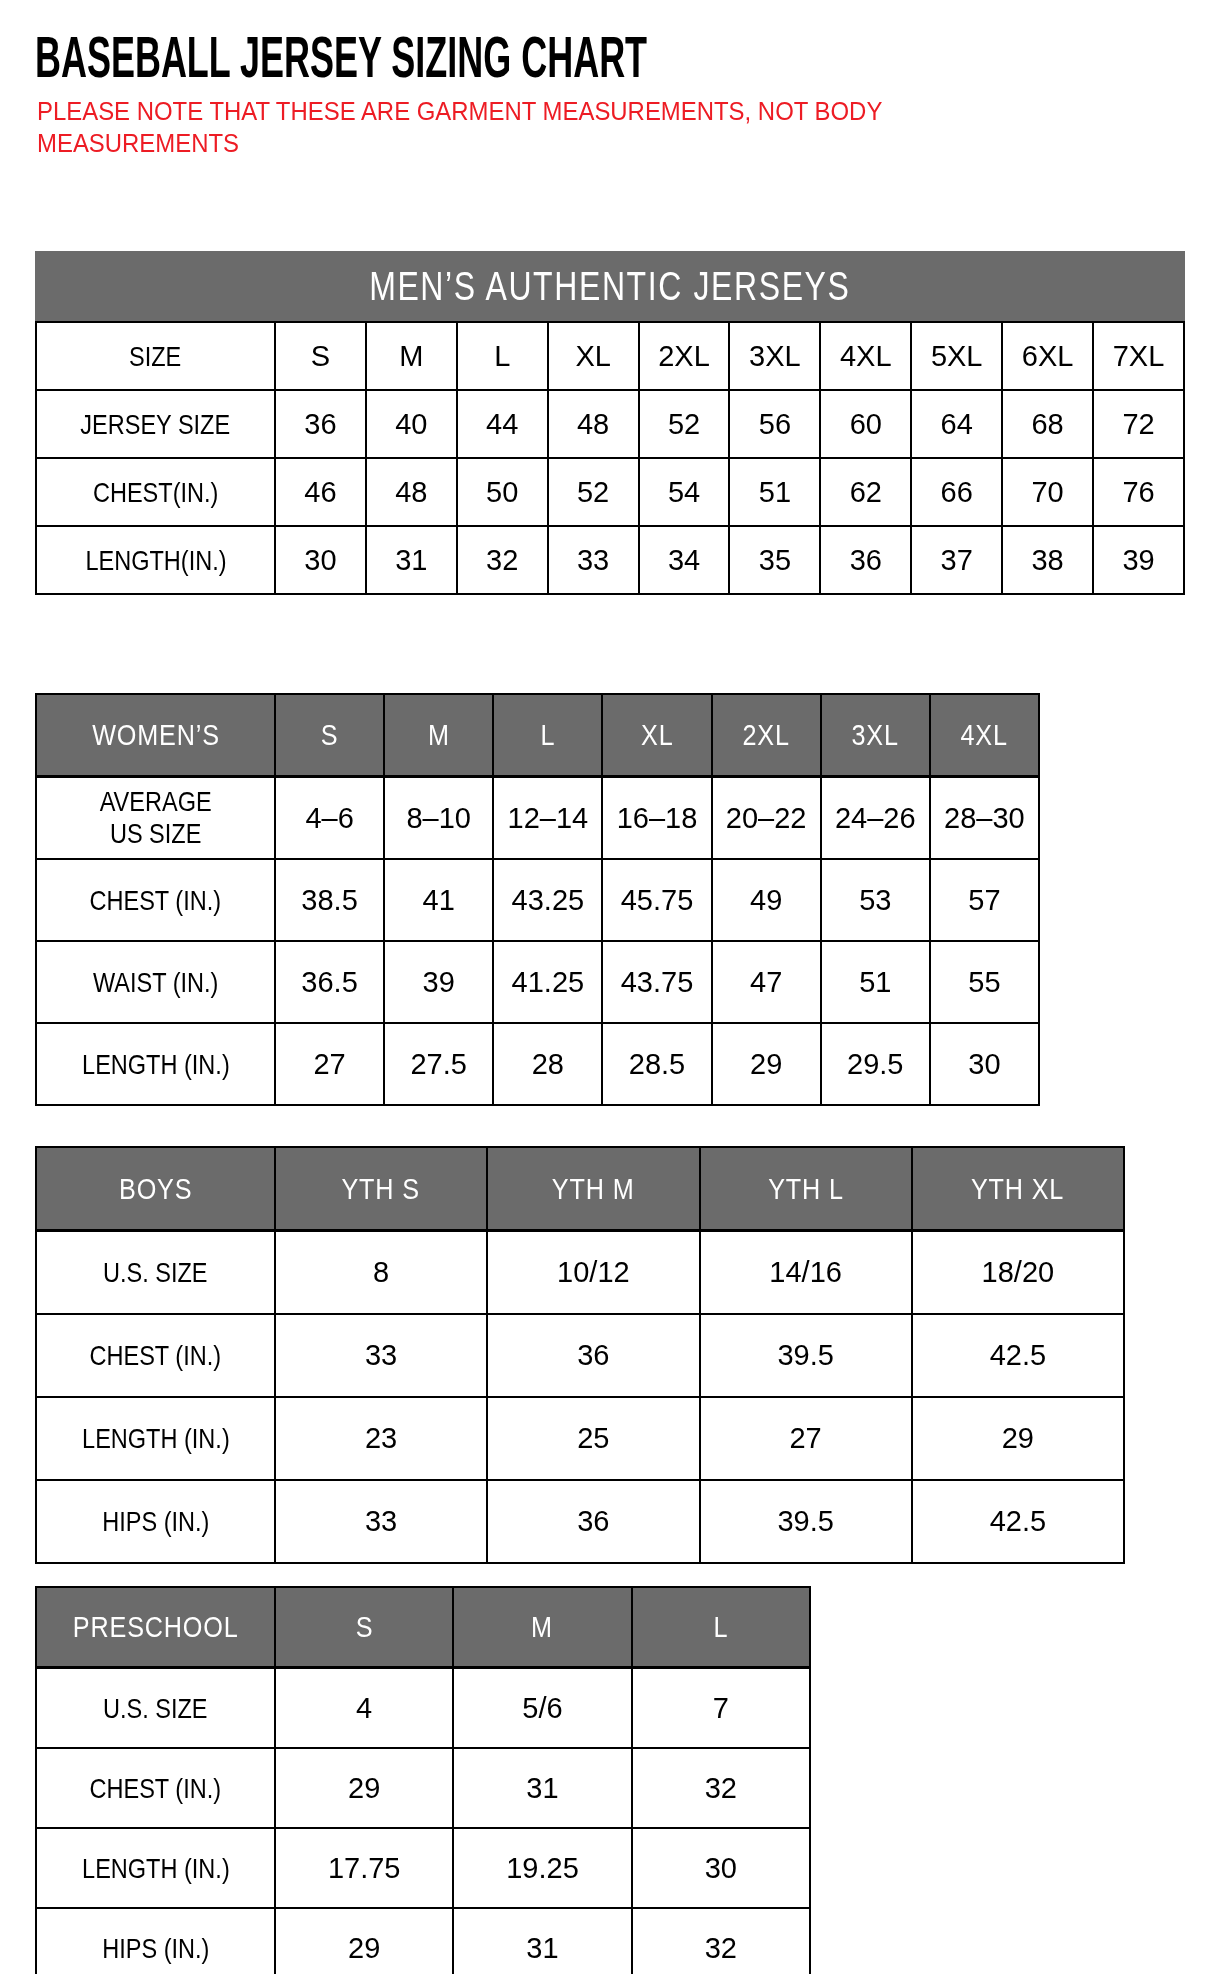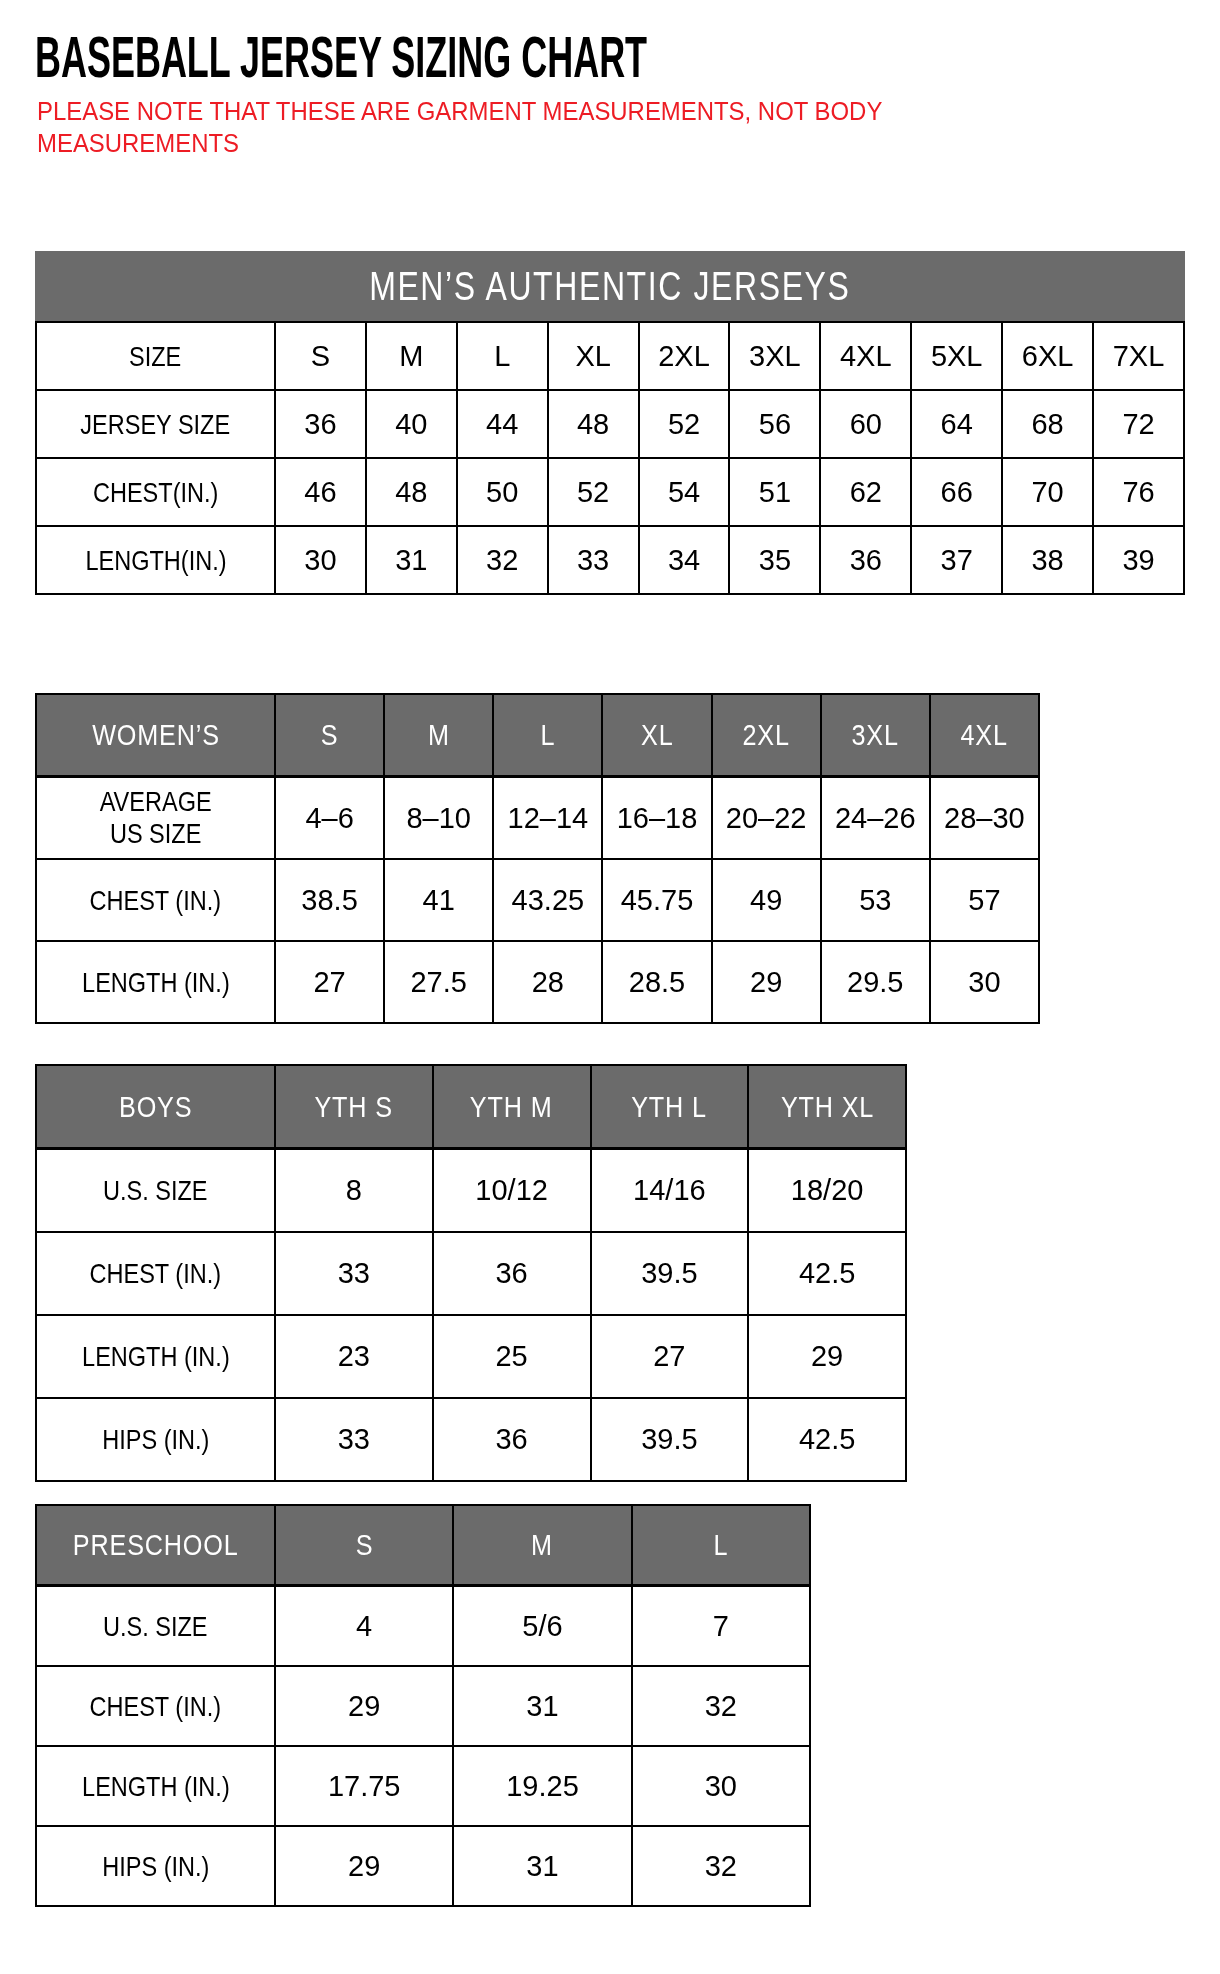--- a/index.html
+++ b/index.html
@@ -39,21 +39,21 @@
   .cond{
     display:inline-block;transform:scaleX(0.84);transform-origin:center;
     white-space:pre-line;font-size:28px;line-height:1.15;
   }
   tr.gray-header-row td{background:#6b6b6b;border-bottom:3px solid #000;margin-top:17px;}
   tr.gray-header-row .cond{color:#fff;font-size:30px;letter-spacing:1px;}
   #mens{width:1150px;}
   #mens td{height:66px;margin-left:39px;}
   #womens{width:1005px;margin-top:98px;}
   #womens td{height:80px;}
-  #boys{width:872px;margin-top:40px;}
+  #boys{width:1090px;margin-top:40px;}
   #boys td{height:81px;}
   #preschool{width:776px;margin-top:22px;}
   #preschool td{height:78px;}
 </style>
 </head>
 <body>
 
 <div class="page-title">BASEBALL JERSEY SIZING CHART</div>
 
 <div class="red-note">PLEASE NOTE THAT THESE ARE GARMENT MEASUREMENTS, NOT BODY
@@ -147,20 +147,30 @@
         <td class="labelcol"><span class="cond">CHEST (IN.)</span></td>
         <td>38.5</td>
         <td>41</td>
         <td>43.25</td>
         <td>45.75</td>
         <td>49</td>
         <td>53</td>
         <td>57</td>
       </tr>
       <tr>
+        <td class="labelcol"><span class="cond">WAIST (IN.)</span></td>
+        <td>36.5</td>
+        <td>39</td>
+        <td>41.25</td>
+        <td>43.75</td>
+        <td>47</td>
+        <td>51</td>
+        <td>55</td>
+      </tr>
+      <tr>
         <td class="labelcol"><span class="cond">LENGTH (IN.)</span></td>
         <td>27</td>
         <td>27.5</td>
         <td>28</td>
         <td>28.5</td>
         <td>29</td>
         <td>29.5</td>
         <td>30</td>
       </tr>
     </tbody>

